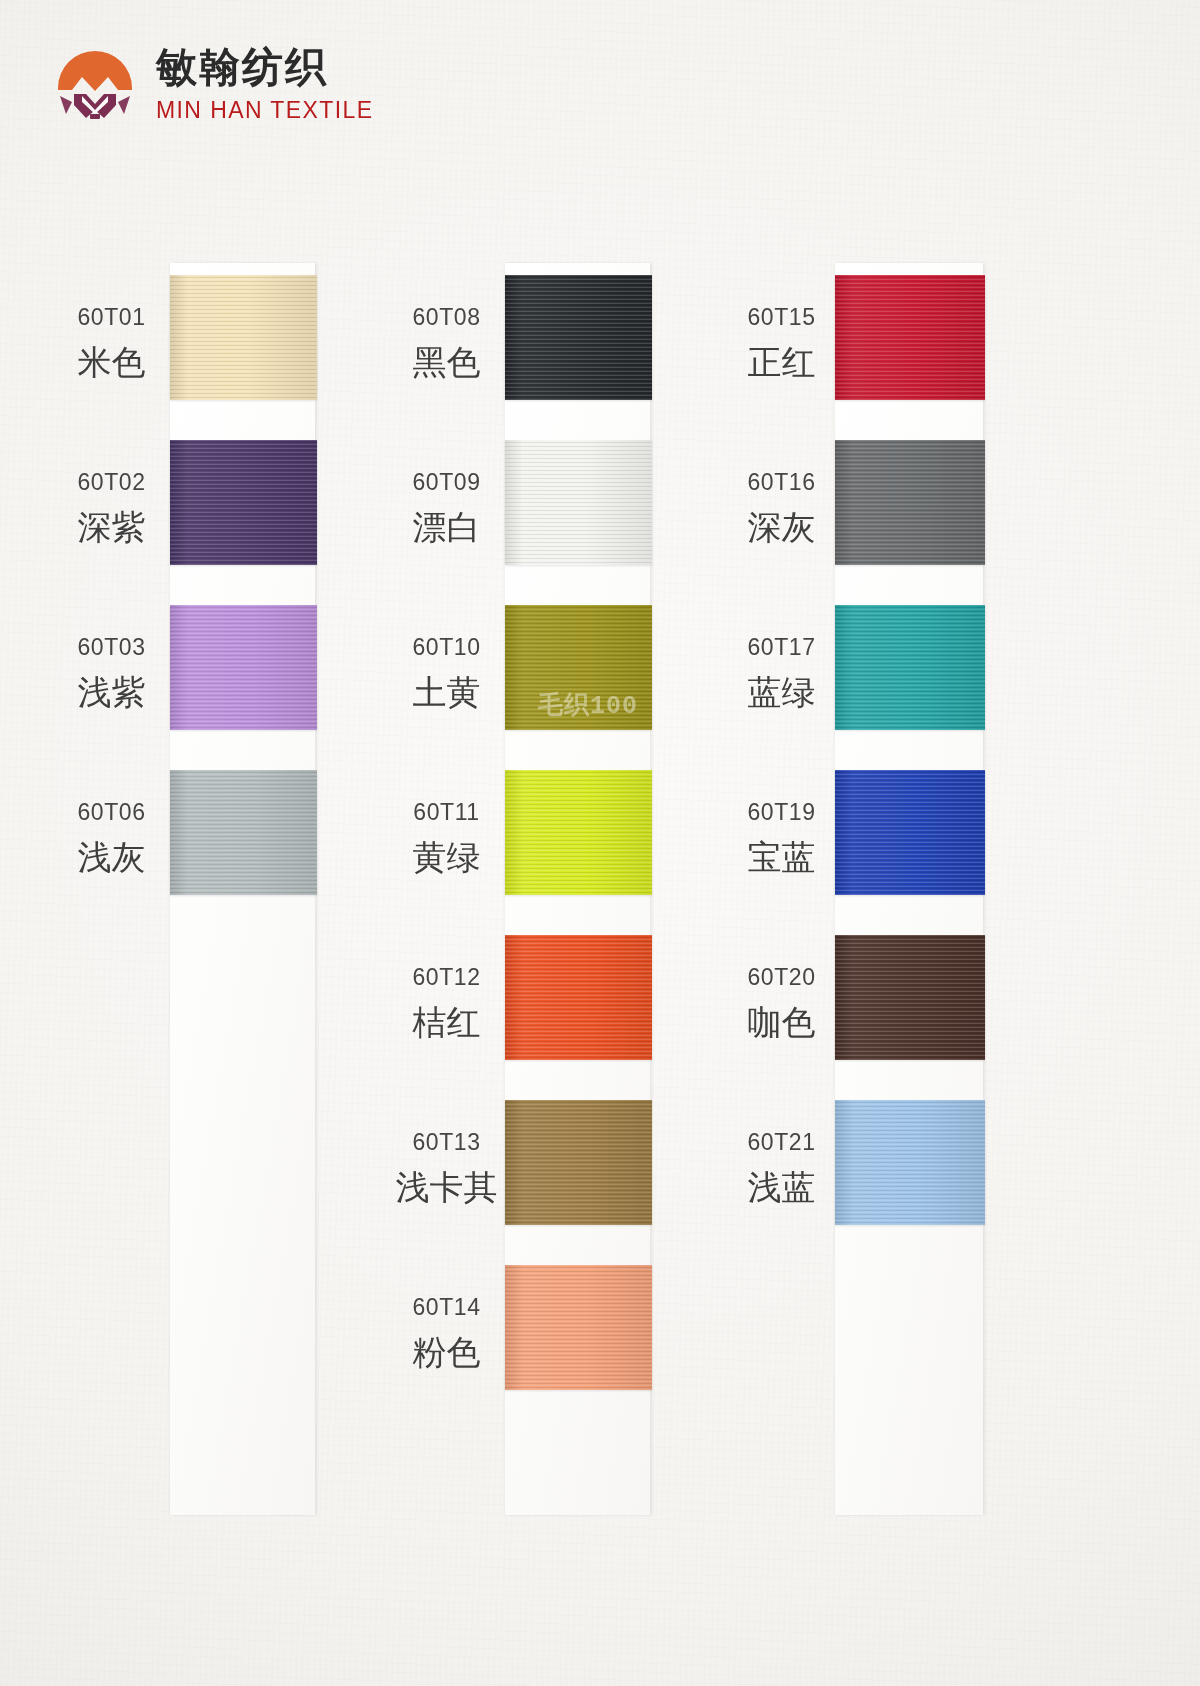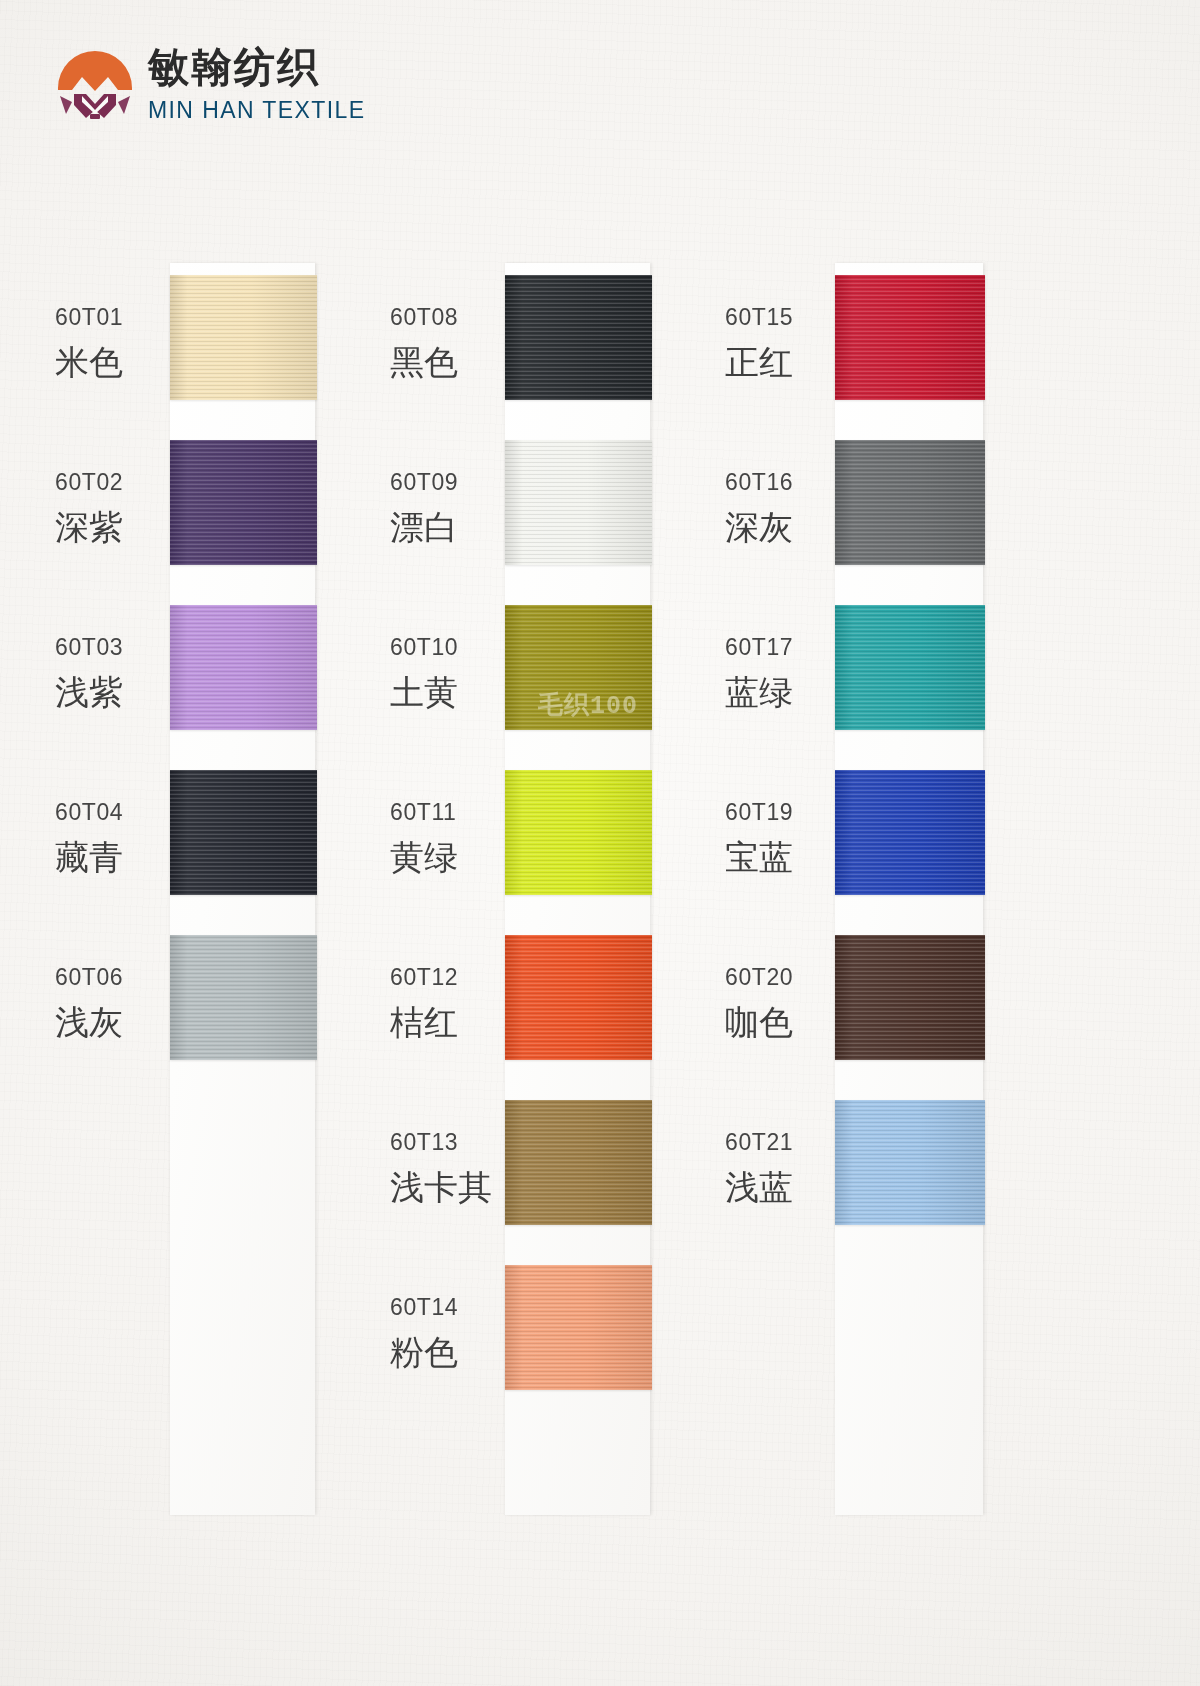--- a/index.html
+++ b/index.html
@@ -36,21 +36,21 @@
     position: absolute;
     top: 0; left: 0; right: 0;
     height: 170px;
   }
   .brand {
     position: absolute;
     left: 52px;
     top: 44px;
     display: flex;
     align-items: center;
-    gap: 10px;
+    gap: 18px;
   }
   .logo-mark {
     width: 86px;
     height: 80px;
     position: relative;
   }
   .brand-text {
     display: flex;
     flex-direction: column;
     line-height: 1;
@@ -59,21 +59,21 @@
     font-family: "DejaVu Sans", sans-serif;
     font-size: 41px;
     font-weight: 700;
     color: #2b2b2b;
     letter-spacing: 2px;
   }
   .brand-en {
     font-family: "Liberation Sans", sans-serif;
     font-size: 23px;
     font-weight: 400;
-    color: #0c4a6e;
+    color: #b91c1c;
     letter-spacing: 1.4px;
     margin-top: 11px;
   }
 
   .spec {
     position: absolute;
     left: 440px;
     top: 30px;
     width: 620px;
     text-align: center;
@@ -132,20 +132,21 @@
     width: 340px;
   }
   .row {
     position: relative;
     height: 165px;
     display: flex;
     align-items: center;
   }
   .label {
     width: 113px;
+    text-align: center;
     color: #4a4a4a;
     line-height: 1.3;
     z-index: 3;
     margin-top: 12px;
   }
   .code {
     font-family: "Liberation Sans", sans-serif;
     font-size: 23px;
     letter-spacing: 0.6px;
     display: block;
@@ -261,27 +262,20 @@
         </div>
         <div class="row">
           <div class="label">
             <span class="code">60T03</span>
             <span class="cname">浅紫</span>
           </div>
           <div class="swatch" style="background: rgb(187, 143, 220);"></div>
         </div>
         <div class="row">
           <div class="label">
-            <span class="code">60T04</span>
-            <span class="cname">藏青</span>
-          </div>
-          <div class="swatch" style="background: rgb(35, 38, 47);"></div>
-        </div>
-        <div class="row">
-          <div class="label">
             <span class="code">60T06</span>
             <span class="cname">浅灰</span>
           </div>
           <div class="swatch" style="background: rgb(179, 188, 190);"></div>
         </div>
       </div>
   </div>
   <div class="column col2">
     <div class="strip"></div>
     <div class="rows">

